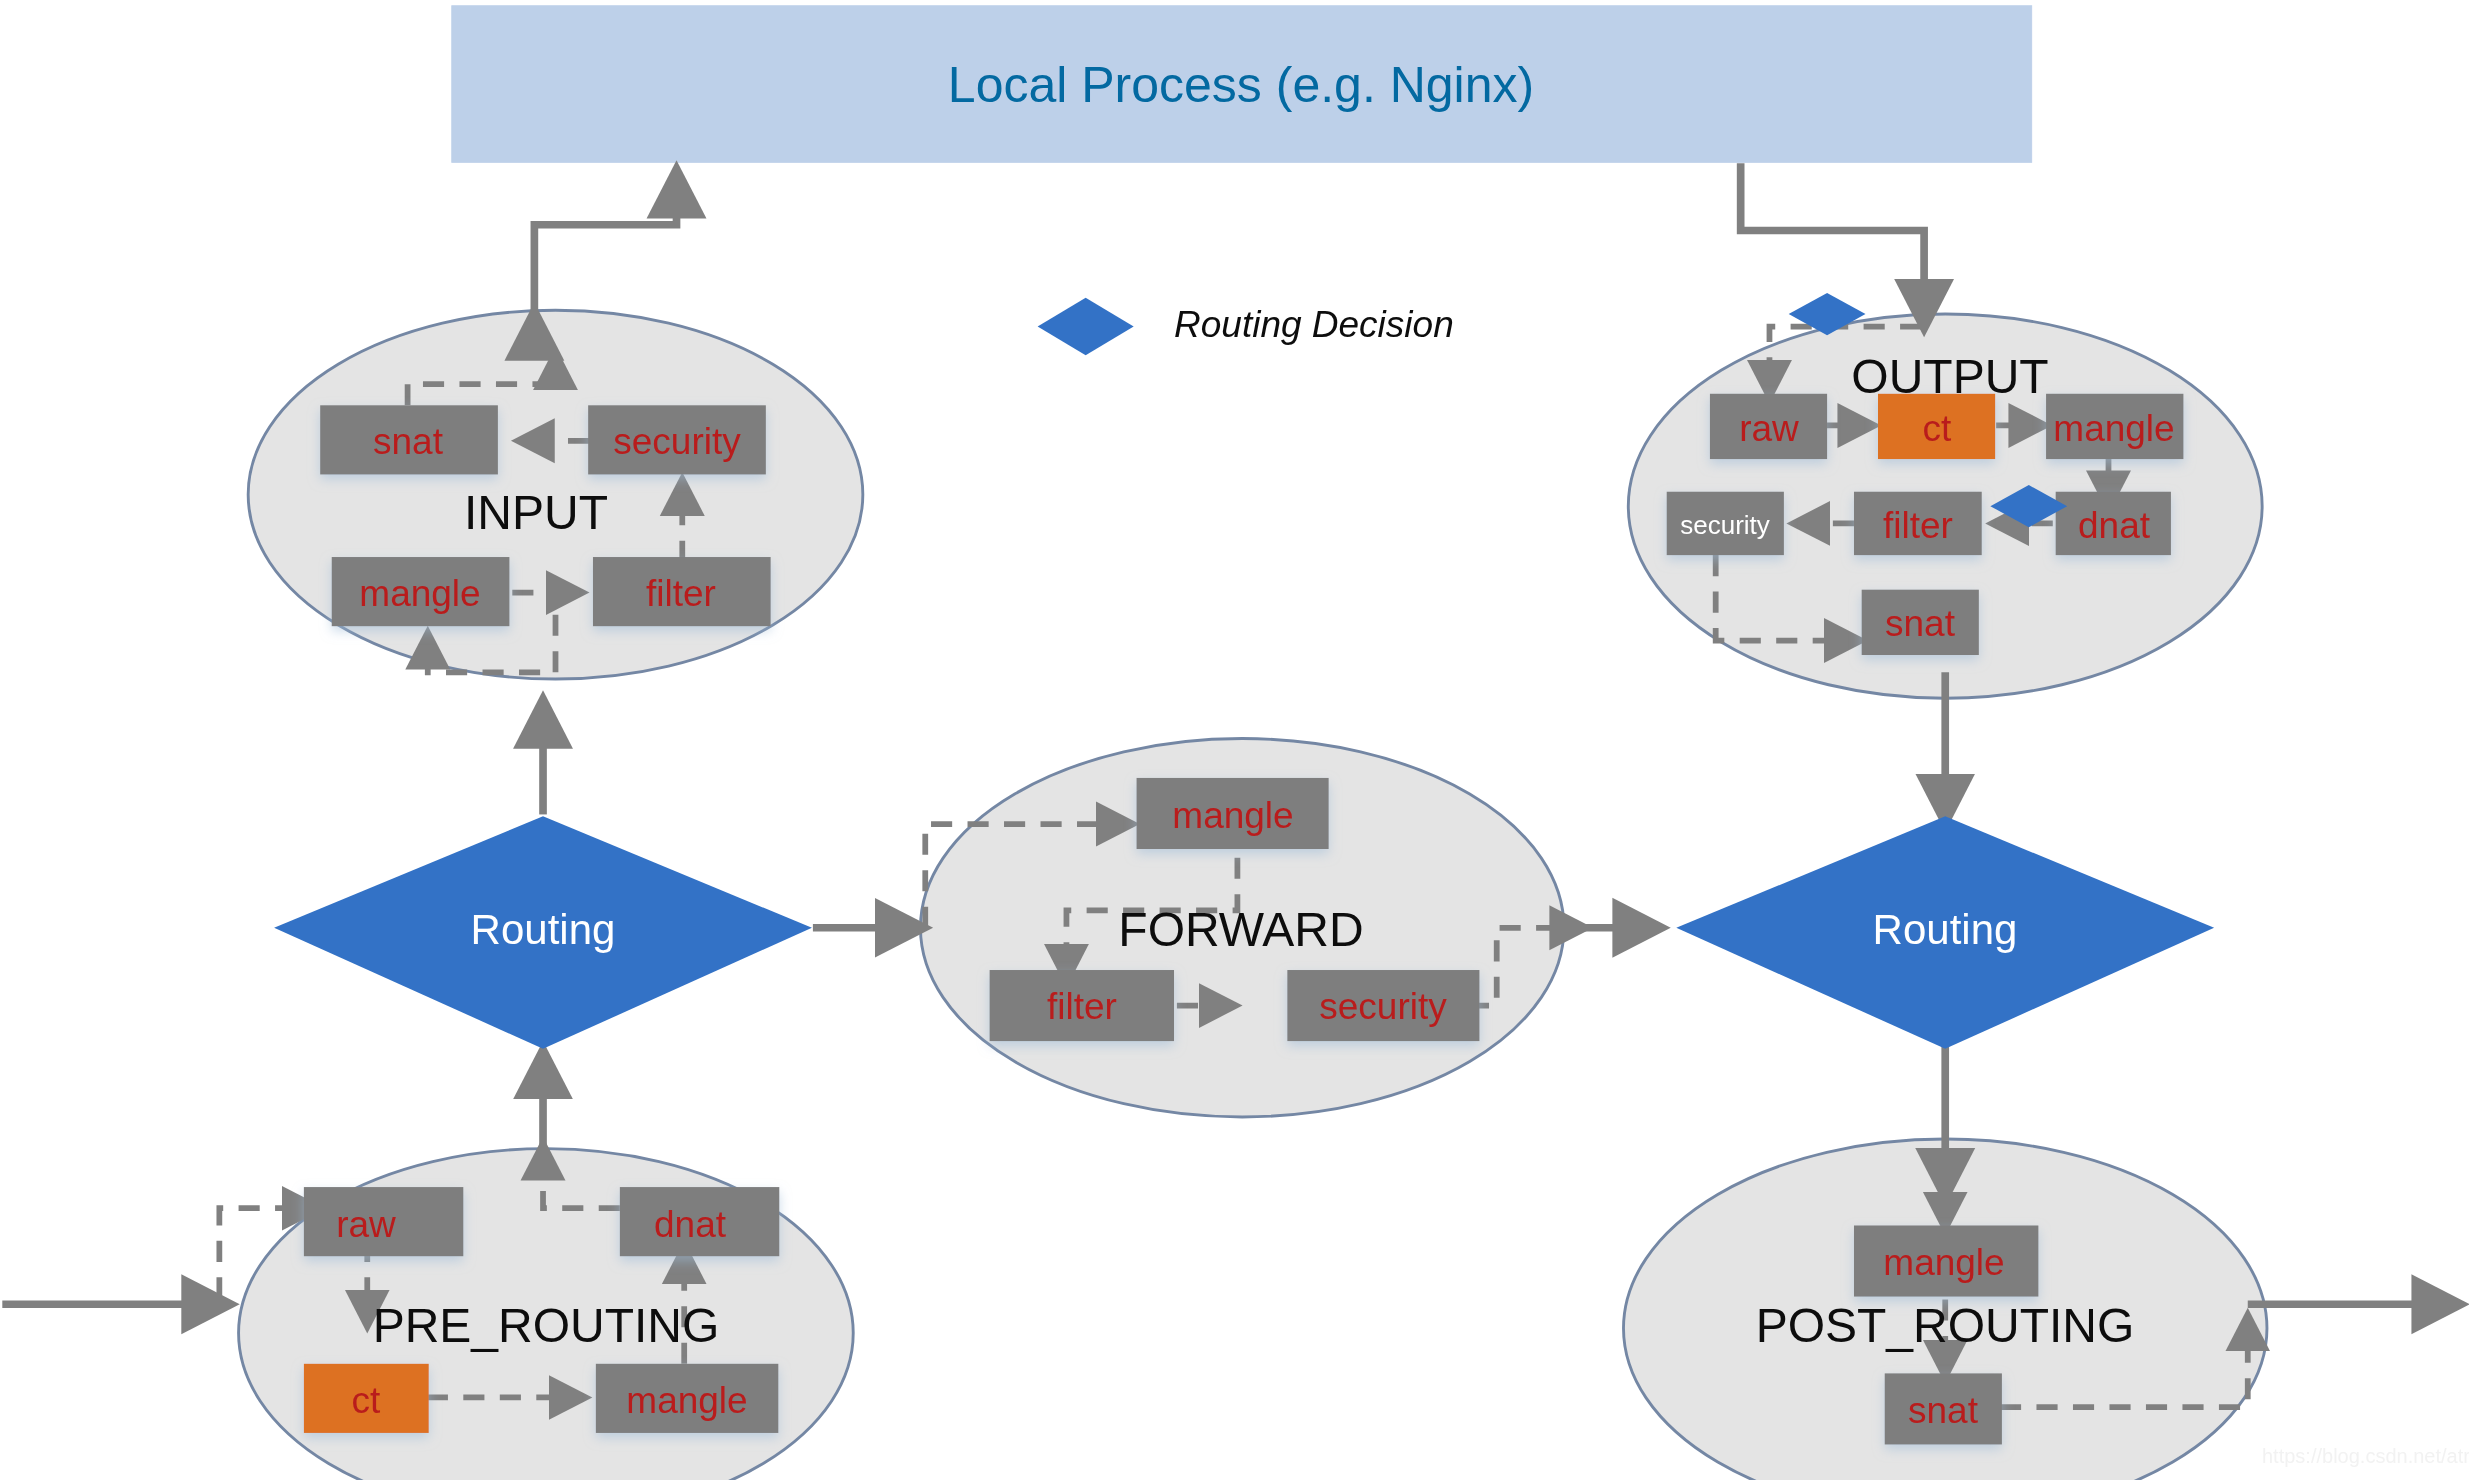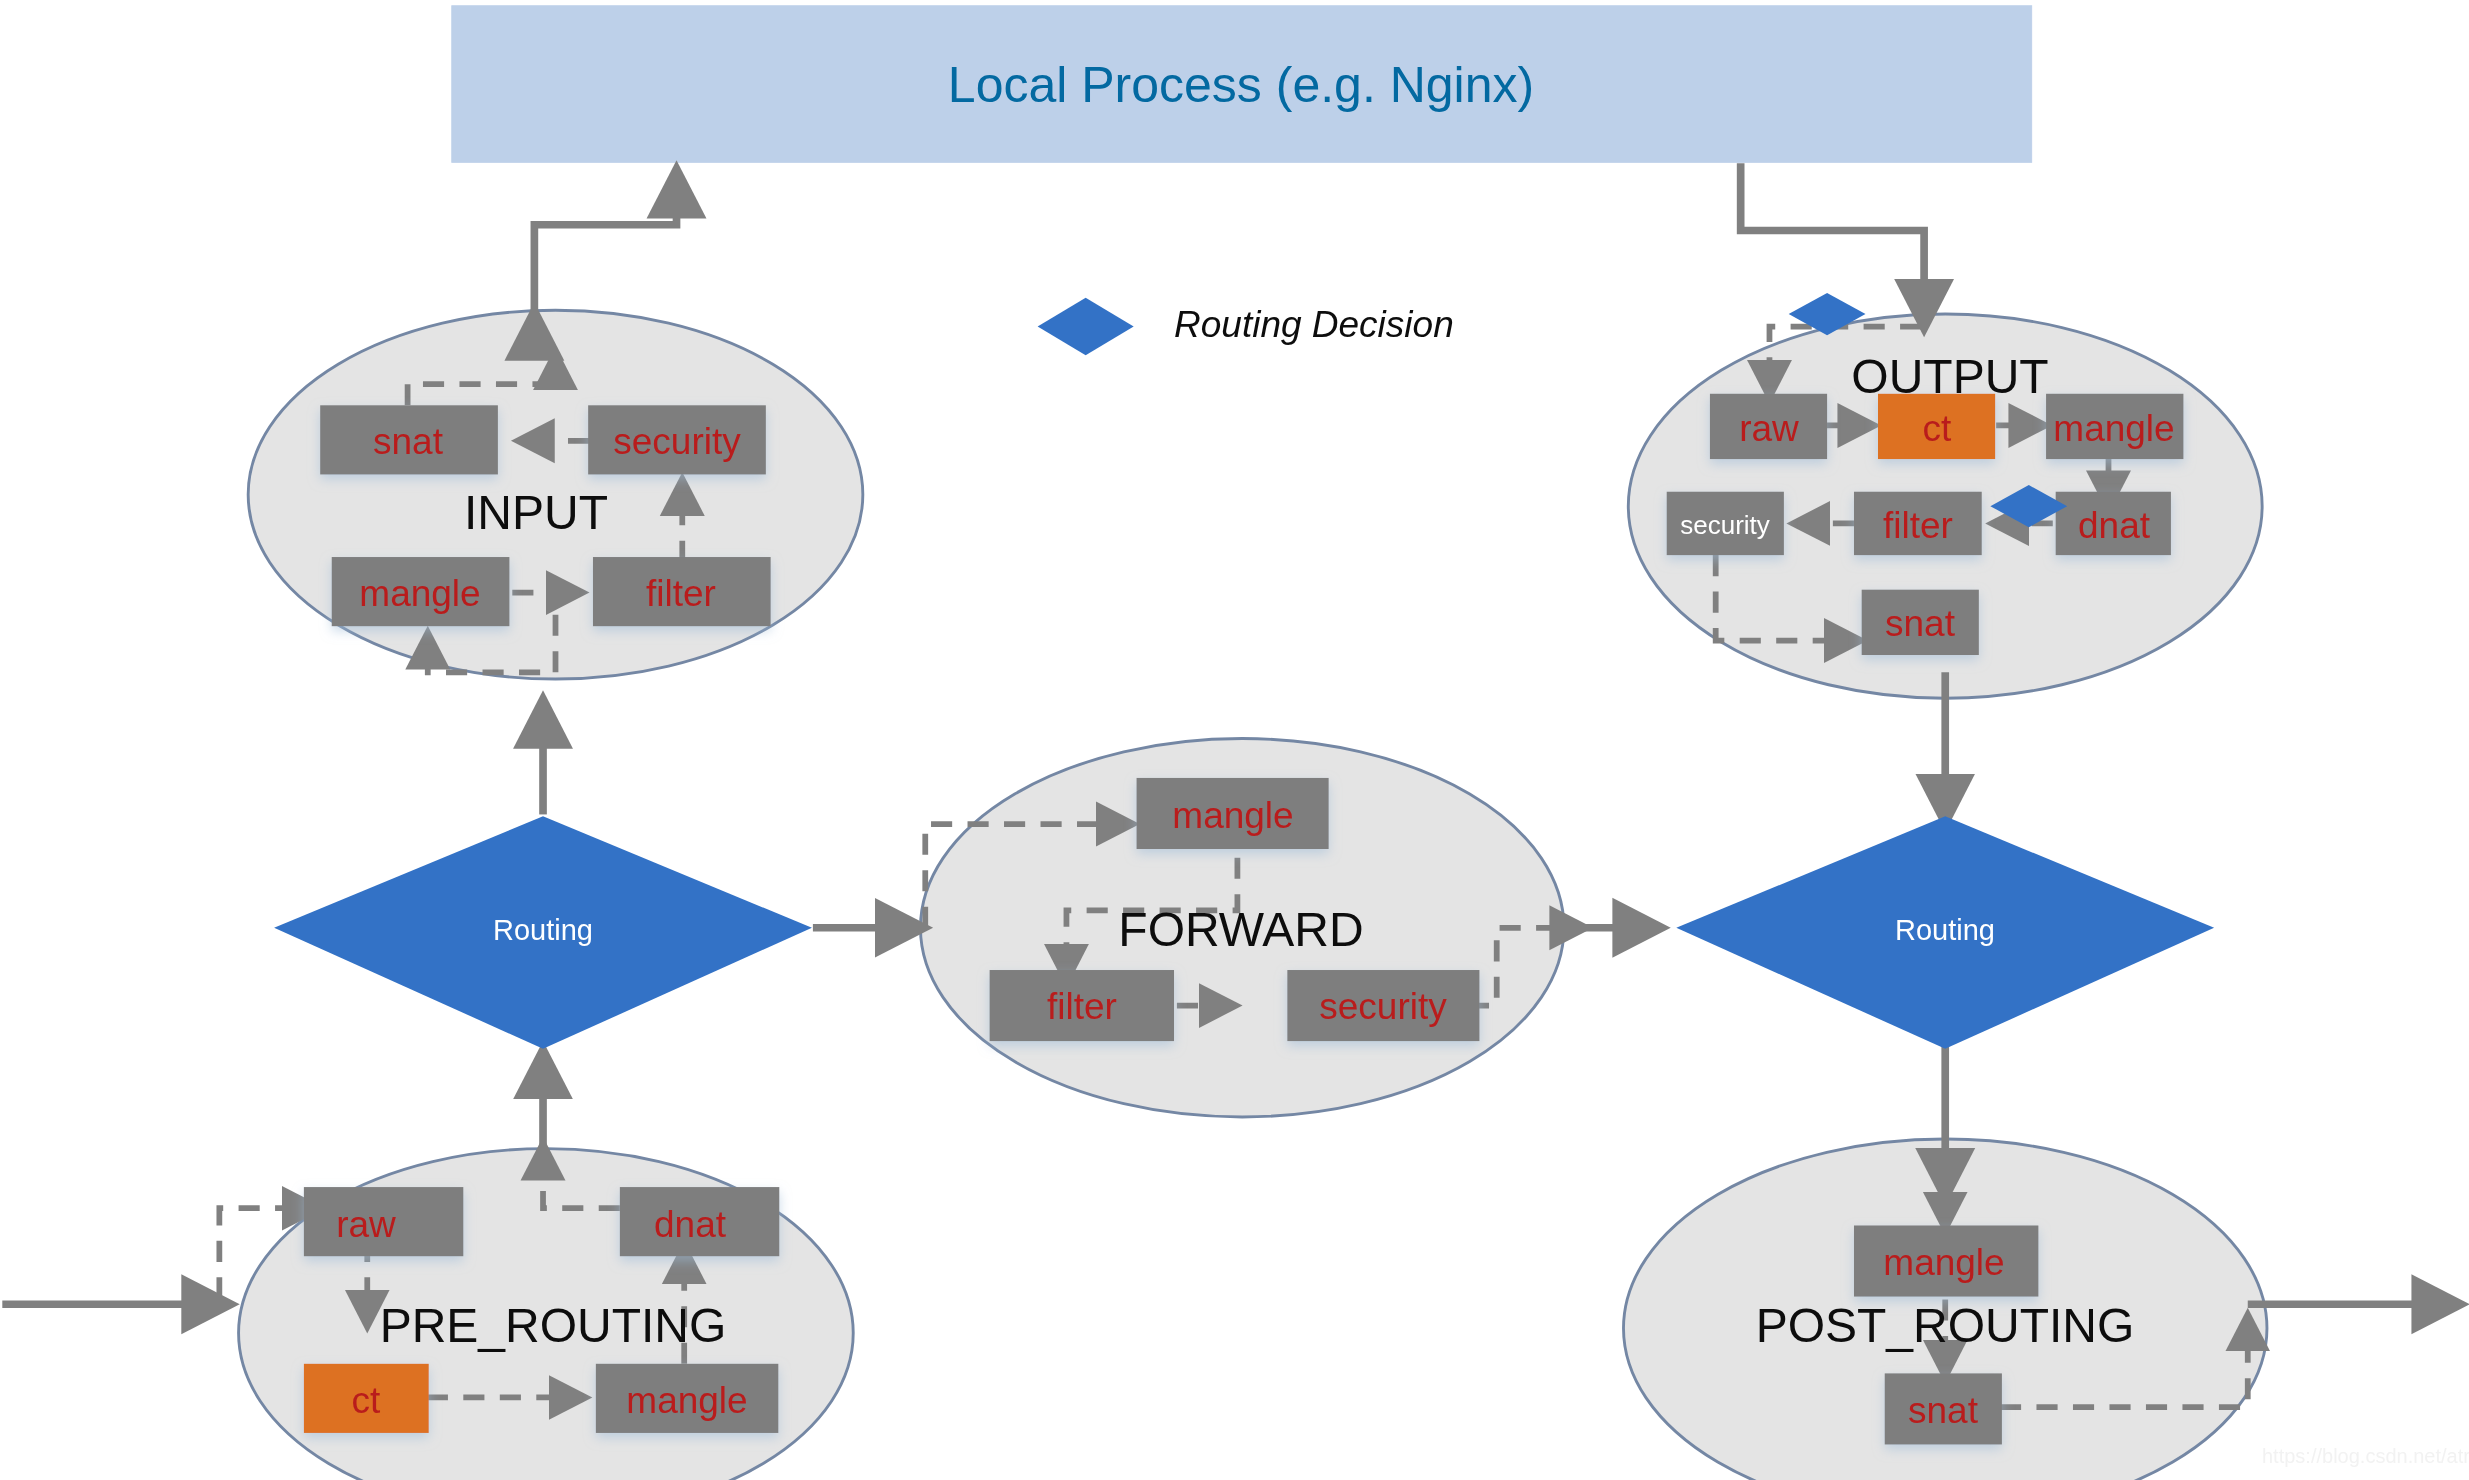--- a/index.html
+++ b/index.html
@@ -35,21 +35,21 @@
     font-size: 26px;
     line-height: 1;
   }
   .chain-label {
     color: #0d0d0d;
     font-size: 48px;
     line-height: 1;
   }
   .diamond-label {
     color: #ffffff;
-    font-size: 29px;
+    font-size: 42px;
     line-height: 1;
   }
   .legend-label {
     color: #0d0d0d;
     font-size: 37px;
     line-height: 1;
   }
   .header-label {
     color: #0369a1;
     font-size: 50px;
@@ -178,21 +178,21 @@
   <div class="txt header-label centered" style="left:1241px; top:85px;">Local Process (e.g. Nginx)</div>
 
   <div class="txt legend-label" style="left:1174px; top:306px;font-style:italic;">Routing Decision</div>
 
   <div class="txt diamond-label centered" style="left:543px; top:930px;">Routing</div>
   <div class="txt diamond-label centered" style="left:1945px; top:930px;">Routing</div>
 
   <div class="txt chain-label centered" style="left:536px; top:513px;">INPUT</div>
   <div class="txt chain-label centered" style="left:1950px; top:377px;">OUTPUT</div>
   <div class="txt chain-label centered" style="left:1241px; top:930px;">FORWARD</div>
-  <div class="txt chain-label centered" style="left:546px; top:1326px;margin-left:7px;">PRE_ROUTING</div>
+  <div class="txt chain-label centered" style="left:546px; top:1326px;">PRE_ROUTING</div>
   <div class="txt chain-label centered" style="left:1945px; top:1326px;">POST_ROUTING</div>
 
   <div class="txt tbl-label centered" style="left:408px; top:441px;">snat</div>
   <div class="txt tbl-label centered" style="left:677px; top:441px;">security</div>
   <div class="txt tbl-label centered" style="left:420px; top:593px;">mangle</div>
   <div class="txt tbl-label centered" style="left:681px; top:593px;">filter</div>
 
   <div class="txt tbl-label centered" style="left:1769px; top:428px;">raw</div>
   <div class="txt tbl-label centered" style="left:1937px; top:428px;">ct</div>
   <div class="txt tbl-label centered" style="left:2114px; top:428px;">mangle</div>

